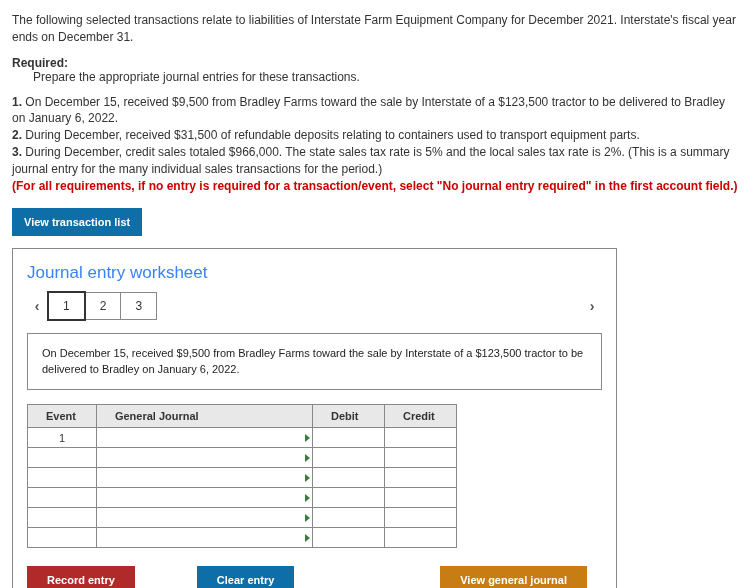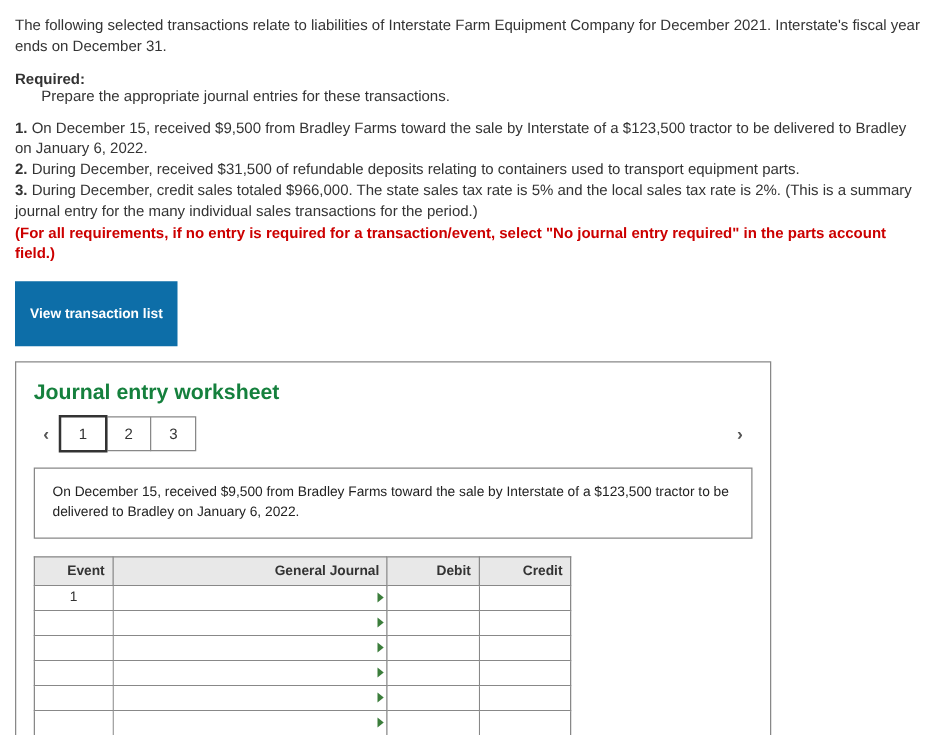--- a/index.html
+++ b/index.html
@@ -14,35 +14,35 @@
     .intro { margin-bottom: 10px; line-height: 1.4; }
     .required-header { font-weight: bold; margin-top: 8px; }
     .required-text { margin-bottom: 10px; margin-left: 21px; }
     .item { line-height: 1.4; }
     .item .num { font-weight: bold; }
     .red-note { color: #cc0000; font-weight: bold; line-height: 1.4; margin-bottom: 14px; }
     .view-trans-btn {
       background: #0d6ea8;
       color: #fff;
       border: none;
-      padding: 20px 12px;
+      padding: 8px 12px;
       font-size: 11px;
       font-weight: bold;
       cursor: pointer;
       margin-bottom: 12px;
     }
     .worksheet-box {
       border: 1px solid #888;
       width: 605px;
       padding: 14px 14px 18px 14px;
     }
     .ws-title {
       font-size: 17px;
-      font-weight: bold;
-      color: #15803d;
+      font-weight: normal;
+      color: #3b82f6;
       margin-bottom: 8px;
     }
     .tabs-row {
       display: flex;
       align-items: center;
       margin-bottom: 12px;
     }
     .chev {
       width: 20px;
       text-align: center;
@@ -82,24 +82,24 @@
       margin-bottom: 6px;
     }
     table.journal {
       border-collapse: collapse;
       width: 430px;
       margin-bottom: 18px;
     }
     table.journal th {
       background: #e8e8e8;
       border: 1px solid #888;
-      padding: 5px 6px;
-      font-size: 11px;
-      font-weight: bold;
-      text-align: right;
+      padding: 5px 18px;
+      font-size: 11px;
+      font-weight: bold;
+      text-align: left;
     }
     table.journal td {
       border: 1px solid #888;
       height: 20px;
       padding: 0 4px;
       background: #fff;
       position: relative;
     }
     .col-event { width: 60px; }
     .col-gj { width: 210px; }
@@ -139,21 +139,21 @@
 
 
 <div class="intro">The following selected transactions relate to liabilities of Interstate Farm Equipment Company for December 2021. Interstate's fiscal year ends on December 31.</div>
 
 <div class="required-header">Required:</div>
 <div class="required-text">Prepare the appropriate journal entries for these transactions.</div>
 
 <div class="item"><span class="num">1.</span><span> On December 15, received $9,500 from Bradley Farms toward the sale by Interstate of a $123,500 tractor to be delivered to Bradley on January 6, 2022.</span></div>
 <div class="item"><span class="num">2.</span><span> During December, received $31,500 of refundable deposits relating to containers used to transport equipment parts.</span></div>
 <div class="item"><span class="num">3.</span><span> During December, credit sales totaled $966,000. The state sales tax rate is 5% and the local sales tax rate is 2%. (This is a summary journal entry for the many individual sales transactions for the period.)</span></div>
-<div class="red-note">(For all requirements, if no entry is required for a transaction/event, select "No journal entry required" in the parts account field.)</div>
+<div class="red-note">(For all requirements, if no entry is required for a transaction/event, select "No journal entry required" in the first account field.)</div>
 
 <button class="view-trans-btn">View transaction list</button>
 
 <div class="worksheet-box">
   <div class="ws-title">Journal entry worksheet</div>
 
   <div class="tabs-row">
     <div class="chev">‹</div>
     <div class="tab active">1</div>
     <div class="tab">2</div>

